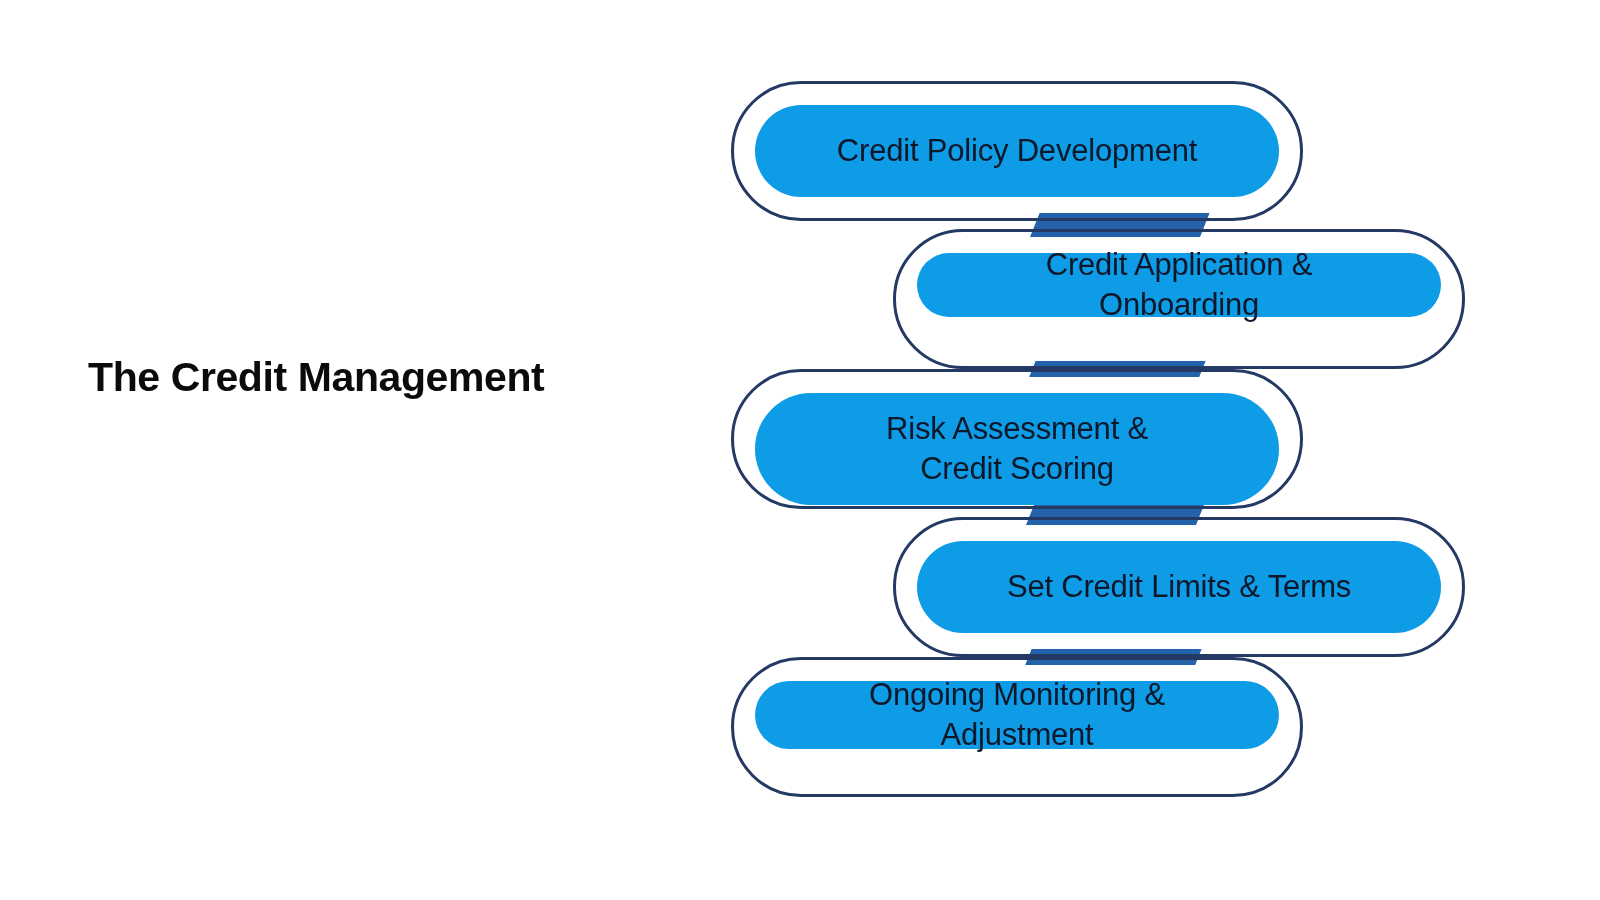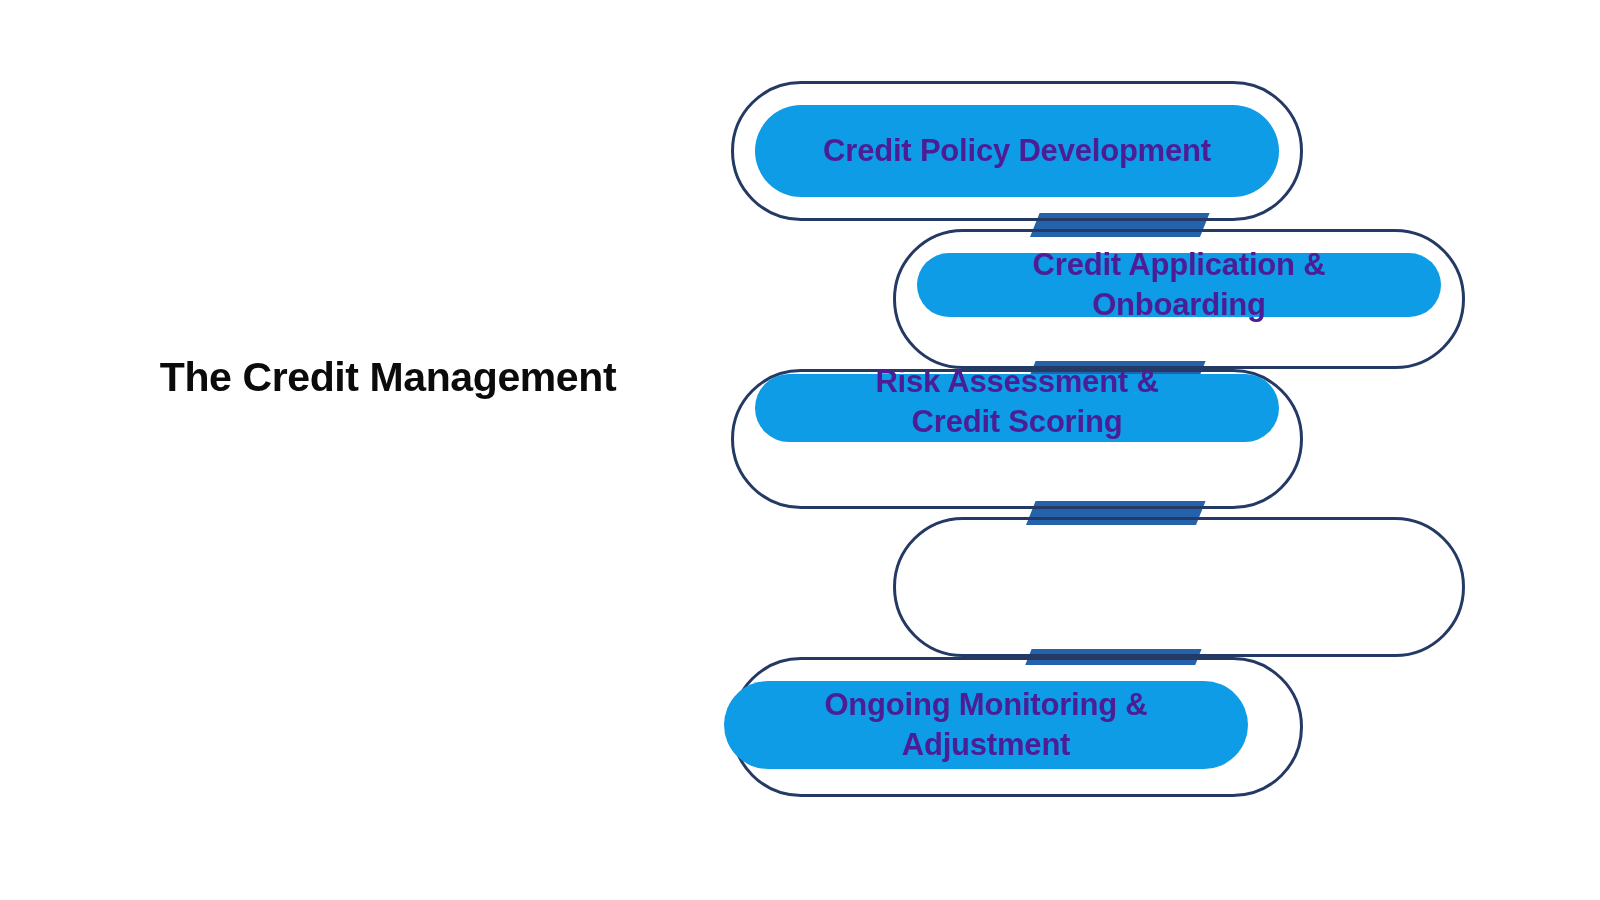--- a/index.html
+++ b/index.html
@@ -21,21 +21,20 @@
     height: 900px;
     background: #ffffff;
   }
 
   
   #title-block {
     position: absolute;
     left: 88px;
     top: 352px;
     width: 600px;
-    text-align: center;
   }
   #title-block .title-line {
     font-family: "Liberation Sans", sans-serif;
     font-size: 41px;
     font-weight: bold;
     line-height: 50px;
     letter-spacing: -0.4px;
     color: #0b0b0b;
     white-space: nowrap;
   }
@@ -80,24 +79,24 @@
     background: #0d9ce5;
     border-radius: 999px;
     z-index: 4;
     display: flex;
     align-items: center;
     justify-content: center;
     box-sizing: border-box;
   }
   .pill-label {
     font-family: "Liberation Sans", sans-serif;
-    font-weight: bold;
+    font-weight: normal;
     font-size: 31px;
     line-height: 40px;
-    color: #4c1d95;
+    color: #0f172a;
     text-align: center;
     letter-spacing: -0.2px;
     padding: 0 30px;
     white-space: pre-line;
   }
 </style>
 </head>
 <body>
 
 <div id="canvas">
@@ -128,29 +127,32 @@
 
     <div class="ring" style="left:893px; top:229px; width:572px; height:140px;"></div>
     <div class="halo" style="left:901px; top:237px; width:556px; height:124px;"></div>
     <div class="pill" style="left:917px; top:253px; width:524px; height:64px;">
       <span class="pill-label">Credit Application &amp;
 Onboarding</span>
     </div>
 
     <div class="ring" style="left:731px; top:369px; width:572px; height:140px;"></div>
     <div class="halo" style="left:739px; top:377px; width:556px; height:124px;"></div>
-    <div class="pill" style="left:755px; top:374px; width:524px; height:68px;align-items:flex-end;">
+    <div class="pill" style="left:755px; top:393px; width:524px; height:112px;">
       <span class="pill-label">Risk Assessment &amp;
 Credit Scoring</span>
     </div>
 
     <div class="ring" style="left:893px; top:517px; width:572px; height:140px;"></div>
     <div class="halo" style="left:901px; top:525px; width:556px; height:124px;"></div>
+    <div class="pill" style="left:917px; top:541px; width:524px; height:92px;">
+      <span class="pill-label">Set Credit Limits &amp; Terms</span>
+    </div>
 
     <div class="ring" style="left:731px; top:657px; width:572px; height:140px;"></div>
     <div class="halo" style="left:739px; top:665px; width:556px; height:124px;"></div>
-    <div class="pill" style="left:724px; top:681px; width:524px; height:88px;">
+    <div class="pill" style="left:755px; top:681px; width:524px; height:68px;">
       <span class="pill-label">Ongoing Monitoring &amp;
 Adjustment</span>
     </div>
 
   </div>
 </div>
 
 </body></html>

